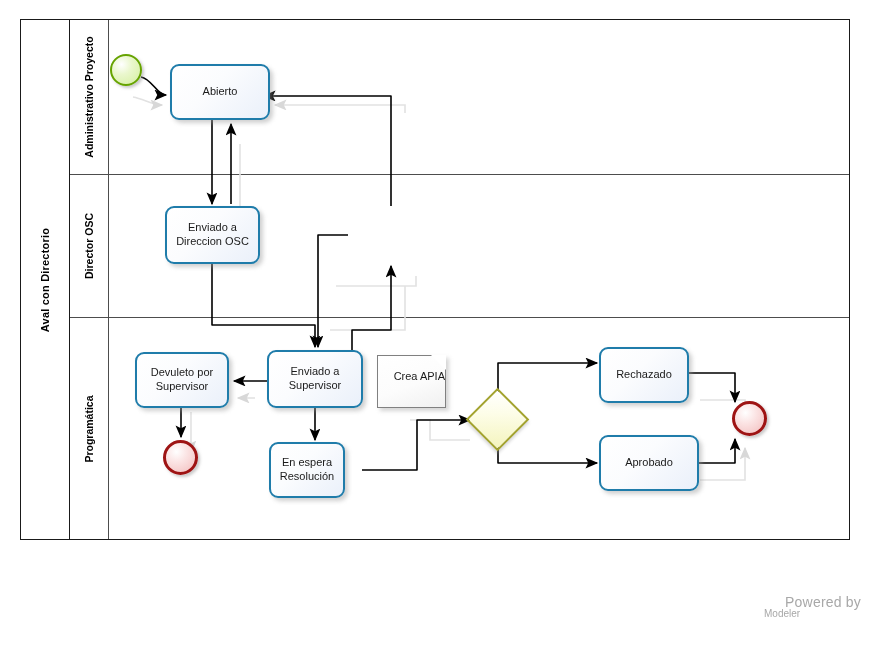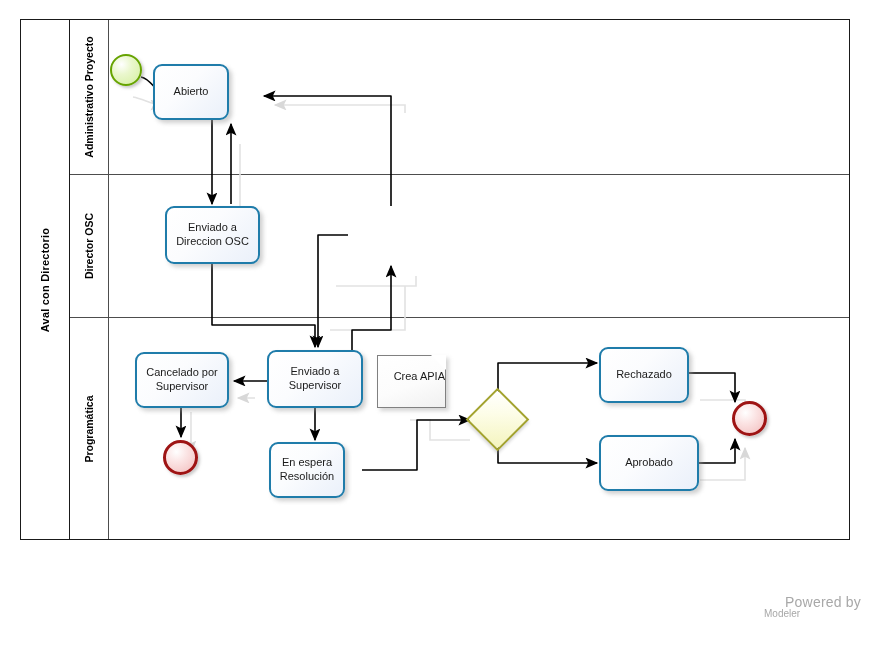--- a/index.html
+++ b/index.html
@@ -282,31 +282,31 @@
   <div class="gateway" style="left:475px; top:397px; width:45px; height:45px;">
     <div class="dia"></div>
   </div>
 
   <div class="dataobj" style="left:377px; top:355px; width:69px; height:53px;">
     <span class="fold-line"></span>
     <span class="fold"></span>
     <span>Crea APIA</span>
   </div>
 
-  <div class="task" style="left:153px; top:64px; width:76px; height:56px;">
+  <div class="task" style="left:170px; top:64px; width:100px; height:56px;">
     <span>Abierto</span>
   </div>
 
   <div class="task" style="left:165px; top:206px; width:95px; height:58px;">
     <span>Enviado a Direccion OSC</span>
   </div>
 
 
   <div class="task" style="left:135px; top:352px; width:94px; height:56px;">
-    <span>Cancelado por Supervisor</span>
+    <span>Devuleto por Supervisor</span>
   </div>
 
   <div class="task" style="left:267px; top:350px; width:96px; height:58px;">
     <span>Enviado a Supervisor</span>
   </div>
 
   <div class="task" style="left:269px; top:442px; width:76px; height:56px;">
     <span>En espera Resolución</span>
   </div>
 

